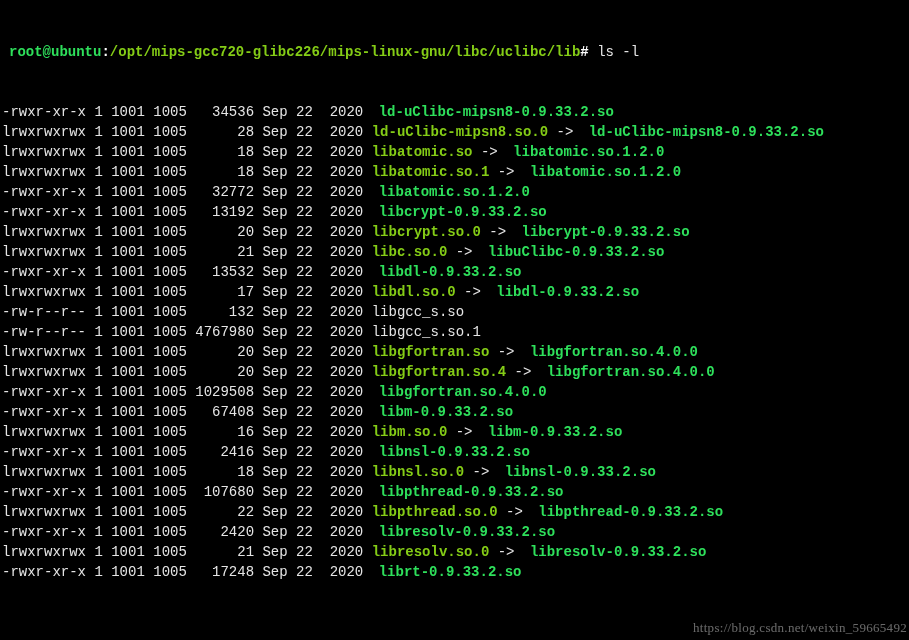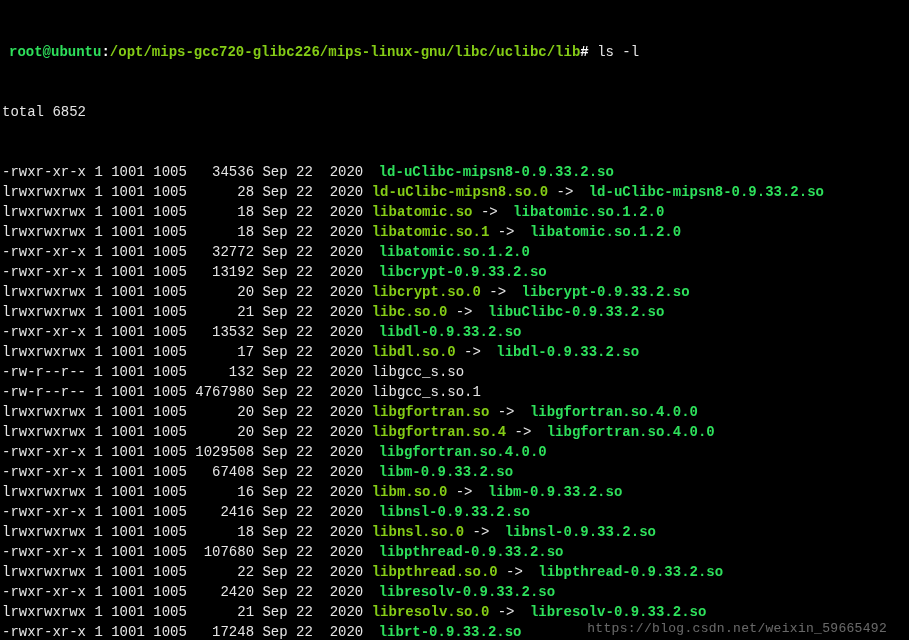--- a/index.html
+++ b/index.html
@@ -15,36 +15,35 @@
     font-size: 14px;
     line-height: 20px;
     color: #e5e5e5;
     padding: 2px 2px 0 2px;
     white-space: pre;
     letter-spacing: 0;
   }
   .green  { color: #2ee05b; font-weight: bold; margin-left: 7px; }
   .cyan   { color: #84cc16; font-weight: bold; }
   .white  { color: #ffffff; font-weight: bold; }
-  .plain  { color: #e5e5e5; }
+  .plain  { color: #e5e5e5; text-align: center; }
   .row { display: block; }
   .watermark {
     position: absolute;
-    right: 22px;
+    right: 2px;
     bottom: 4px;
     color: rgba(230,230,230,0.45);
-    font-family: Liberation Mono, monospace;
+    font-family: Liberation Serif, serif;
     font-size: 13px;
     letter-spacing: 0.3px;
     pointer-events: none;
   }
 </style>
 </head>
 <body>
 
 <div class="terminal">
   <span class="row"><span class="green">root@ubuntu</span><span class="white">:</span><span class="cyan">/opt/mips-gcc720-glibc226/mips-linux-gnu/libc/uclibc/lib</span><span class="white">#</span><span class="plain"> </span><span class="plain">ls -l</span></span>
-  <span class="row plain">total 6852</span>
   <div id="listing"><span class="row"><span class="plain">-rwxr-xr-x 1 1001 1005   34536 Sep 22  2020 </span><span class="green">ld-uClibc-mipsn8-0.9.33.2.so</span></span><span class="row"><span class="plain">lrwxrwxrwx 1 1001 1005      28 Sep 22  2020 </span><span class="cyan">ld-uClibc-mipsn8.so.0</span><span class="plain"> -&gt; </span><span class="green">ld-uClibc-mipsn8-0.9.33.2.so</span></span><span class="row"><span class="plain">lrwxrwxrwx 1 1001 1005      18 Sep 22  2020 </span><span class="cyan">libatomic.so</span><span class="plain"> -&gt; </span><span class="green">libatomic.so.1.2.0</span></span><span class="row"><span class="plain">lrwxrwxrwx 1 1001 1005      18 Sep 22  2020 </span><span class="cyan">libatomic.so.1</span><span class="plain"> -&gt; </span><span class="green">libatomic.so.1.2.0</span></span><span class="row"><span class="plain">-rwxr-xr-x 1 1001 1005   32772 Sep 22  2020 </span><span class="green">libatomic.so.1.2.0</span></span><span class="row"><span class="plain">-rwxr-xr-x 1 1001 1005   13192 Sep 22  2020 </span><span class="green">libcrypt-0.9.33.2.so</span></span><span class="row"><span class="plain">lrwxrwxrwx 1 1001 1005      20 Sep 22  2020 </span><span class="cyan">libcrypt.so.0</span><span class="plain"> -&gt; </span><span class="green">libcrypt-0.9.33.2.so</span></span><span class="row"><span class="plain">lrwxrwxrwx 1 1001 1005      21 Sep 22  2020 </span><span class="cyan">libc.so.0</span><span class="plain"> -&gt; </span><span class="green">libuClibc-0.9.33.2.so</span></span><span class="row"><span class="plain">-rwxr-xr-x 1 1001 1005   13532 Sep 22  2020 </span><span class="green">libdl-0.9.33.2.so</span></span><span class="row"><span class="plain">lrwxrwxrwx 1 1001 1005      17 Sep 22  2020 </span><span class="cyan">libdl.so.0</span><span class="plain"> -&gt; </span><span class="green">libdl-0.9.33.2.so</span></span><span class="row"><span class="plain">-rw-r--r-- 1 1001 1005     132 Sep 22  2020 </span><span class="plain">libgcc_s.so</span></span><span class="row"><span class="plain">-rw-r--r-- 1 1001 1005 4767980 Sep 22  2020 </span><span class="plain">libgcc_s.so.1</span></span><span class="row"><span class="plain">lrwxrwxrwx 1 1001 1005      20 Sep 22  2020 </span><span class="cyan">libgfortran.so</span><span class="plain"> -&gt; </span><span class="green">libgfortran.so.4.0.0</span></span><span class="row"><span class="plain">lrwxrwxrwx 1 1001 1005      20 Sep 22  2020 </span><span class="cyan">libgfortran.so.4</span><span class="plain"> -&gt; </span><span class="green">libgfortran.so.4.0.0</span></span><span class="row"><span class="plain">-rwxr-xr-x 1 1001 1005 1029508 Sep 22  2020 </span><span class="green">libgfortran.so.4.0.0</span></span><span class="row"><span class="plain">-rwxr-xr-x 1 1001 1005   67408 Sep 22  2020 </span><span class="green">libm-0.9.33.2.so</span></span><span class="row"><span class="plain">lrwxrwxrwx 1 1001 1005      16 Sep 22  2020 </span><span class="cyan">libm.so.0</span><span class="plain"> -&gt; </span><span class="green">libm-0.9.33.2.so</span></span><span class="row"><span class="plain">-rwxr-xr-x 1 1001 1005    2416 Sep 22  2020 </span><span class="green">libnsl-0.9.33.2.so</span></span><span class="row"><span class="plain">lrwxrwxrwx 1 1001 1005      18 Sep 22  2020 </span><span class="cyan">libnsl.so.0</span><span class="plain"> -&gt; </span><span class="green">libnsl-0.9.33.2.so</span></span><span class="row"><span class="plain">-rwxr-xr-x 1 1001 1005  107680 Sep 22  2020 </span><span class="green">libpthread-0.9.33.2.so</span></span><span class="row"><span class="plain">lrwxrwxrwx 1 1001 1005      22 Sep 22  2020 </span><span class="cyan">libpthread.so.0</span><span class="plain"> -&gt; </span><span class="green">libpthread-0.9.33.2.so</span></span><span class="row"><span class="plain">-rwxr-xr-x 1 1001 1005    2420 Sep 22  2020 </span><span class="green">libresolv-0.9.33.2.so</span></span><span class="row"><span class="plain">lrwxrwxrwx 1 1001 1005      21 Sep 22  2020 </span><span class="cyan">libresolv.so.0</span><span class="plain"> -&gt; </span><span class="green">libresolv-0.9.33.2.so</span></span><span class="row"><span class="plain">-rwxr-xr-x 1 1001 1005   17248 Sep 22  2020 </span><span class="green">librt-0.9.33.2.so</span></span></div>
   
 </div>
 
 <div class="watermark">https://blog.csdn.net/weixin_59665492</div>
 
 </body></html>

